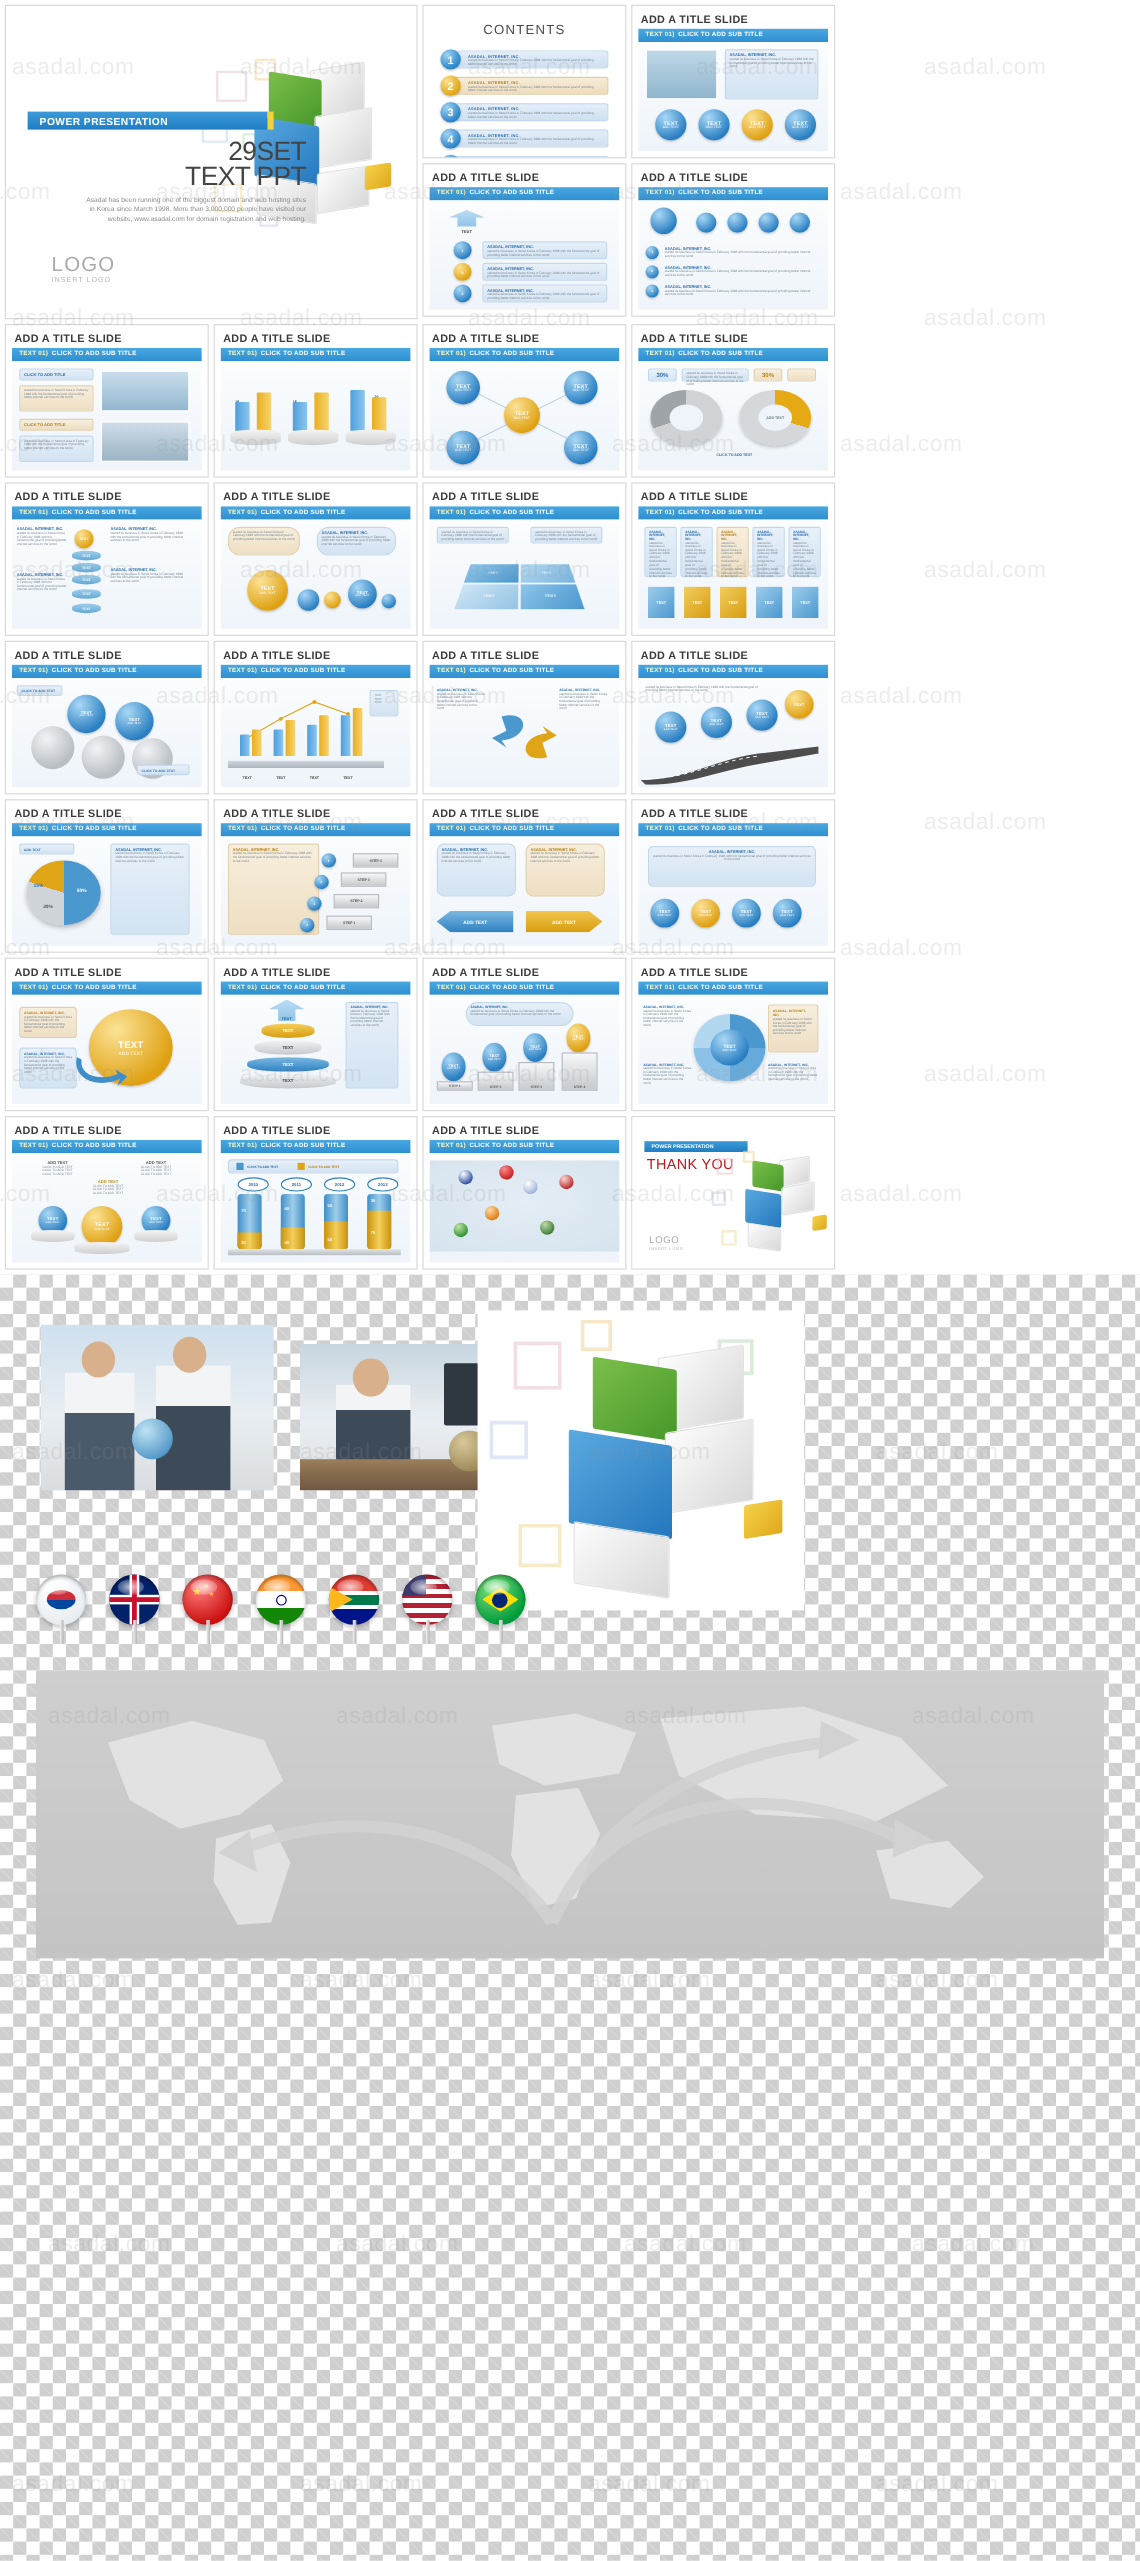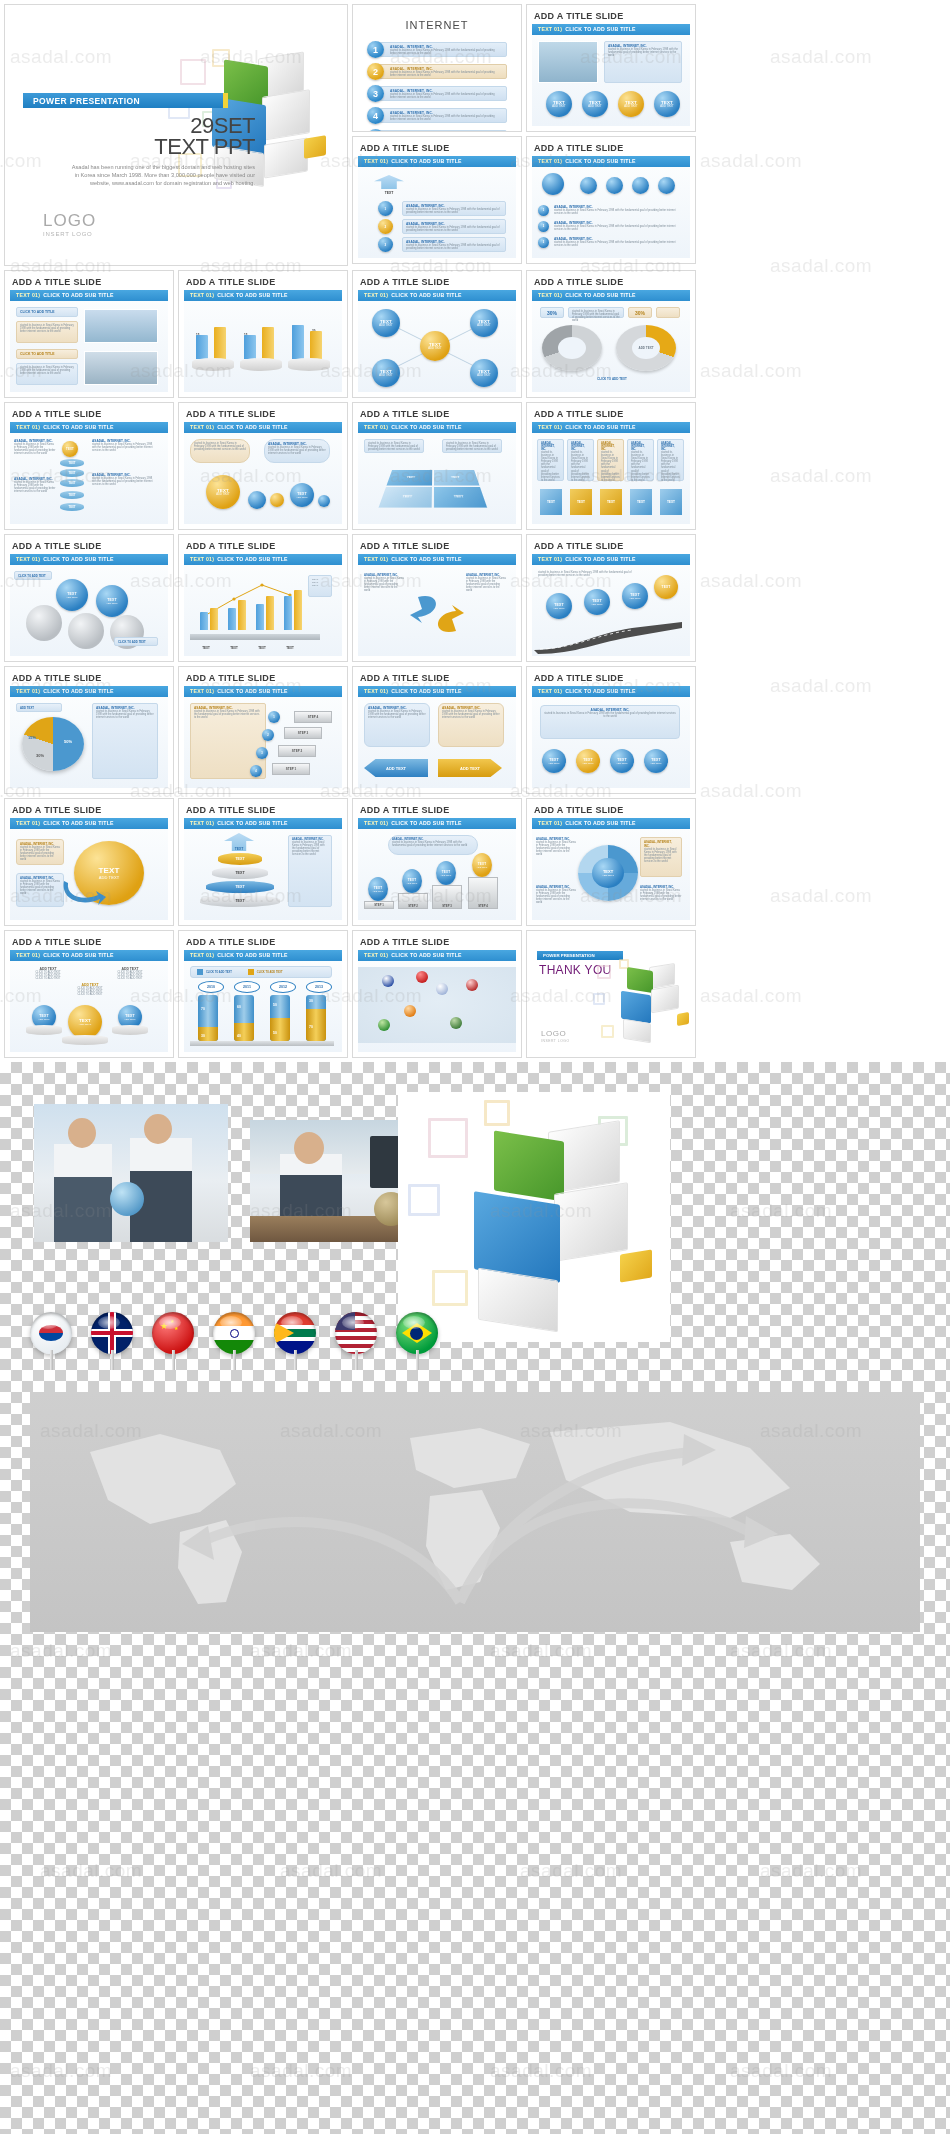--- a/index.html
+++ b/index.html
@@ -214,21 +214,21 @@
           <div class="ts-p">Asadal has been running one of the biggest domain and web hosting sites in Korea since March 1998. More than 3,000,000 people have visited our website, www.asadal.com for domain registration and web hosting.</div>
           <div class="ts-logo">
             <div class="lg">LOGO</div>
             <div class="li">INSERT LOGO</div>
           </div>
         </div>
       </div>
 
       <div style="display:flex;flex-direction:column;gap:4px;">
         <div class="card half">
-          <div class="ct-h">INTERNET</div>
+          <div class="ct-h">CONTENTS</div>
           <div class="ct-list">
             <div class="ct-item">
               <div class="ct-num">1</div>
               <div class="ct-bar">
                 <div class="tt ct-t">ASADAL, INTERNET, INC.</div>
                 <div class="dd ct-d">started its business in Seoul Korea in February 1998 with the fundamental goal of providing better internet services to the world</div>
               </div>
             </div>
             <div class="ct-item gold">
               <div class="ct-num">2</div>
@@ -1040,21 +1040,21 @@
           <div class="blk" style="left:108px;top:18px;width:12px;height:12px;border-radius:50%;background:radial-gradient(circle at 35% 28%,#ffd2d2,#b52a2a 75%)"></div>
           <div class="blk" style="left:46px;top:44px;width:12px;height:12px;border-radius:50%;background:radial-gradient(circle at 35% 28%,#ffd8a1,#e07b12 75%)"></div>
           <div class="blk" style="left:20px;top:58px;width:12px;height:12px;border-radius:50%;background:radial-gradient(circle at 35% 28%,#bfe6a2,#2f8f33 75%)"></div>
           <div class="blk" style="left:92px;top:56px;width:12px;height:12px;border-radius:50%;background:radial-gradient(circle at 35% 28%,#bcd9a7,#3f7c3a 75%)"></div>
         </div>
       </div>
 
       <div class="card q">
         <div style="position:absolute;inset:0;background:#fff">
           <div style="position:absolute;left:10px;top:20px;width:86px;height:9px;background:linear-gradient(to bottom,#3d9ad8,#1f7fc2);color:#fff;font-size:4.4px;font-weight:bold;display:flex;align-items:center;padding-left:6px">POWER PRESENTATION</div>
-          <div style="position:absolute;left:12px;top:32px;color:#701a75;font-size:12px;letter-spacing:.3px">THANK YOU</div>
+          <div style="position:absolute;left:12px;top:32px;color:#b91c1c;font-size:12px;letter-spacing:.3px">THANK YOU</div>
           <div style="position:absolute;left:14px;top:98px;color:#a9a9a9;font-size:8px;letter-spacing:.5px">LOGO</div>
           <div style="position:absolute;left:14px;top:108px;color:#b5b5b5;font-size:3.4px;letter-spacing:.5px">INSERT LOGO</div>
           <div class="cubes" style="right:-6px;top:28px;width:108px;height:100px">
             <div class="sq" style="left:4px;top:6px;width:14px;height:14px;border-color:#e8c9d4;"></div>
             <div class="sq" style="left:26px;top:0px;width:10px;height:10px;border-color:#f0d9a2;"></div>
             <div class="sq" style="left:0px;top:34px;width:12px;height:12px;border-color:#c9d6ef;"></div>
             <div class="sq" style="left:8px;top:66px;width:13px;height:13px;border-color:#f0e0a6;"></div>
             <div class="cube gray" style="left:56px;top:6px;width:26px;height:22px;transform:skewY(-9deg);"></div>
             <div class="cube green" style="left:34px;top:10px;width:26px;height:22px;transform:skewY(9deg);"></div>
             <div class="cube gray" style="left:58px;top:28px;width:28px;height:24px;transform:skewY(-9deg);"></div>

